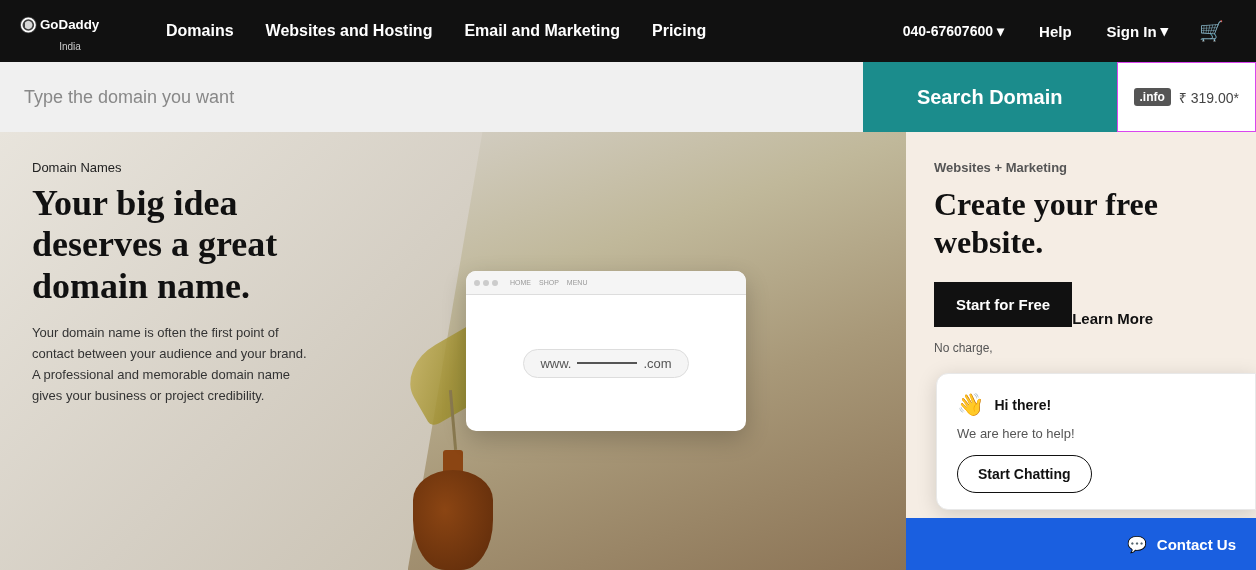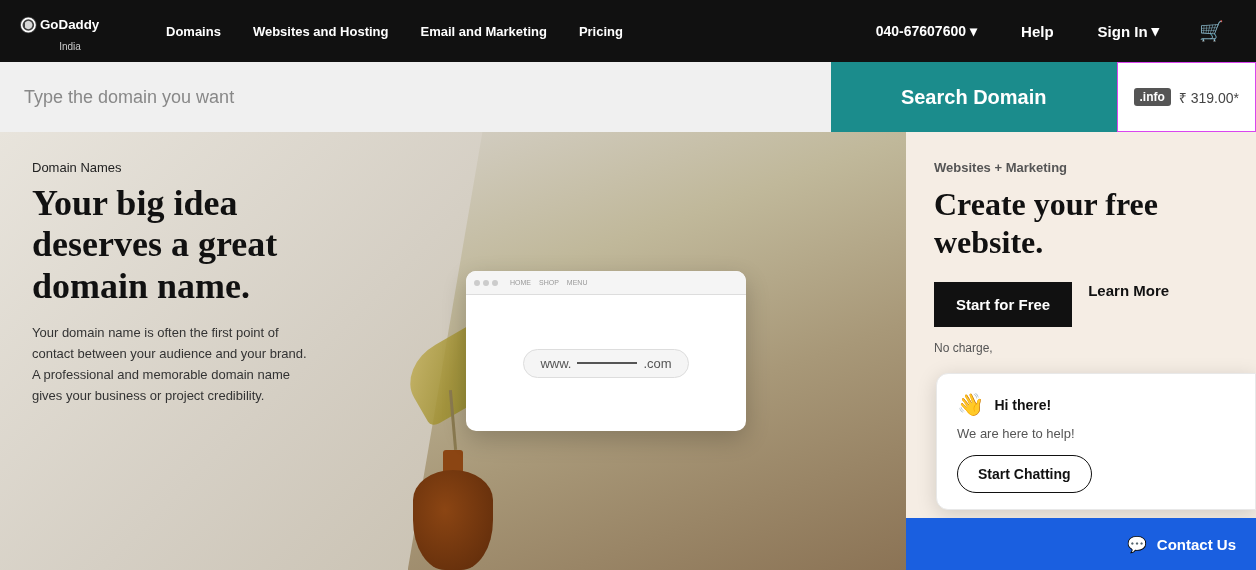--- a/index.html
+++ b/index.html
@@ -31,33 +31,33 @@
     }
     .nav-links {
       display: flex;
       align-items: center;
       gap: 0;
       flex: 1;
     }
     .nav-link {
       color: #fff;
       text-decoration: none;
-      font-size: 13px;
+      font-size: 16px;
       font-weight: 600;
       padding: 0 16px;
       height: 62px;
       display: flex;
       align-items: center;
       white-space: nowrap;
       cursor: pointer;
     }
     .nav-right {
       display: flex;
       align-items: center;
-      gap: 12px;
+      gap: 3px;
       margin-left: auto;
     }
     .nav-phone {
       color: #fff;
       font-size: 14px;
       font-weight: 600;
       padding: 0 16px;
       display: flex;
       align-items: center;
       gap: 4px;
@@ -119,21 +119,21 @@
     }
     .search-input::placeholder {
       color: #888;
       font-size: 18px;
     }
     .search-btn {
       background: #1b8c8c;
       color: #fff;
       border: none;
       height: 70px;
-      padding: 0 70px;
+      padding: 0 54px;
       font-size: 20px;
       font-weight: 700;
       cursor: pointer;
       white-space: nowrap;
     }
     .search-info-badge {
       background: #fff;
       border: 1px solid #d946ef;
       height: 70px;
       padding: 0 16px;
@@ -330,22 +330,21 @@
     .right-title {
       font-size: 32px;
       font-weight: 900;
       line-height: 1.2;
       color: #111;
       font-family: Georgia, serif;
       margin-bottom: 20px;
     }
     .right-btns {
       display: flex;
-      align-items: flex-start;
-      gap: 16px;
+      align-items: flex-end;
       margin-bottom: 14px;
     }
     .start-free-btn {
       background: #111;
       color: #fff;
       border: none;
       padding: 14px 22px;
       font-size: 15px;
       font-weight: 700;
       cursor: pointer;

